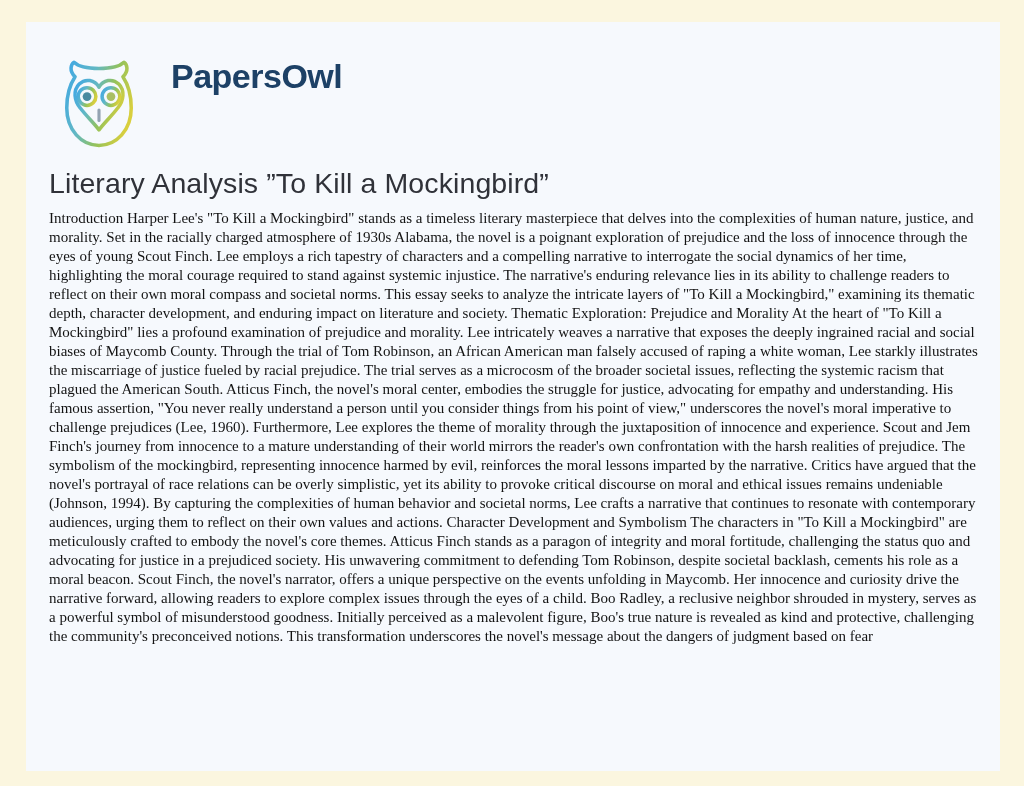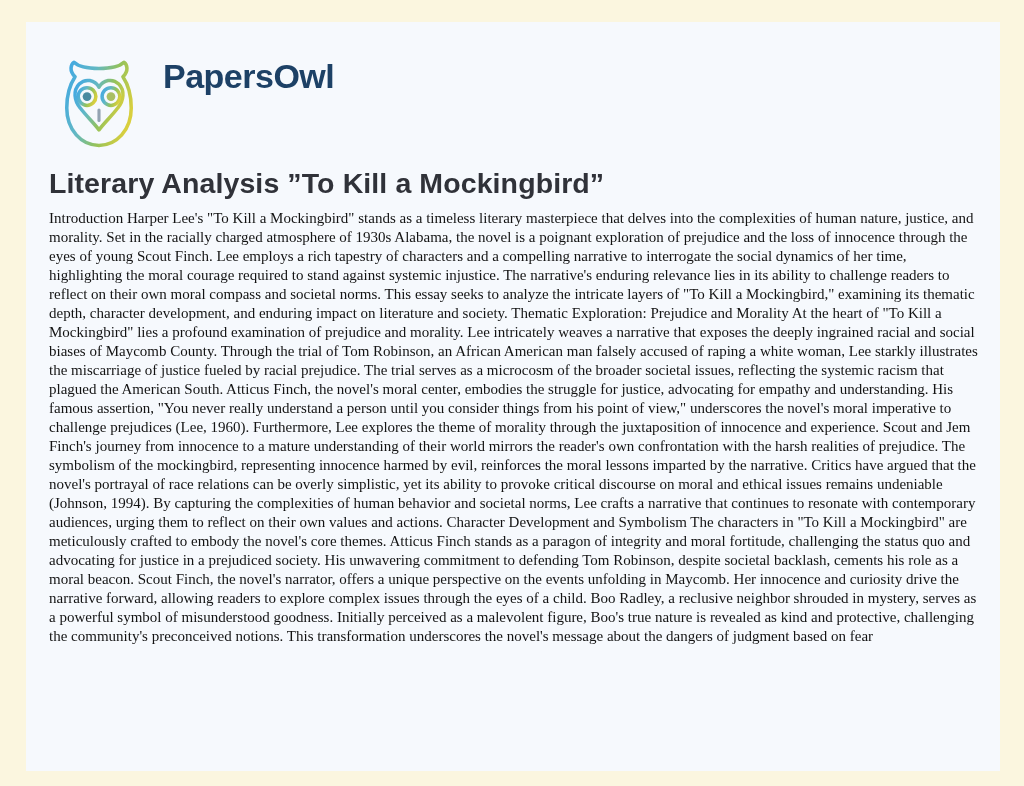--- a/index.html
+++ b/index.html
@@ -20,21 +20,21 @@
     left: 26px;
     top: 22px;
     right: 24px;
     bottom: 15px;
     background: #f6f9fd;
     padding: 33px 22px 20px 21px;
   }
   .header-row {
     display: flex;
     align-items: flex-start;
-    gap: 12px;
+    gap: 20px;
     margin-bottom: 6px;
   }
   .logo-box {
     width: 104px;
     height: 104px;
     flex: 0 0 auto;
   }
   .brand-col { padding-top: 3px; }
   .brand-name {
     font-size: 34px;
@@ -46,21 +46,21 @@
   .brand-url {
     margin-top: 7px;
     font-size: 17.5px;
     font-weight: 400;
     color: #74a3d6;
     letter-spacing: 0.2px;
     cursor: pointer;
   }
   .doc-title {
     font-size: 28.5px;
-    font-weight: 700;
+    font-weight: 400;
     color: #303239;
     letter-spacing: 0.1px;
     margin: 8px 0 9px 2px;
   }
   .doc-body {
     font-family: "Liberation Serif", "DejaVu Serif", serif;
     font-size: 15px;
     line-height: 19px;
     color: #131313;
     text-align: left;

